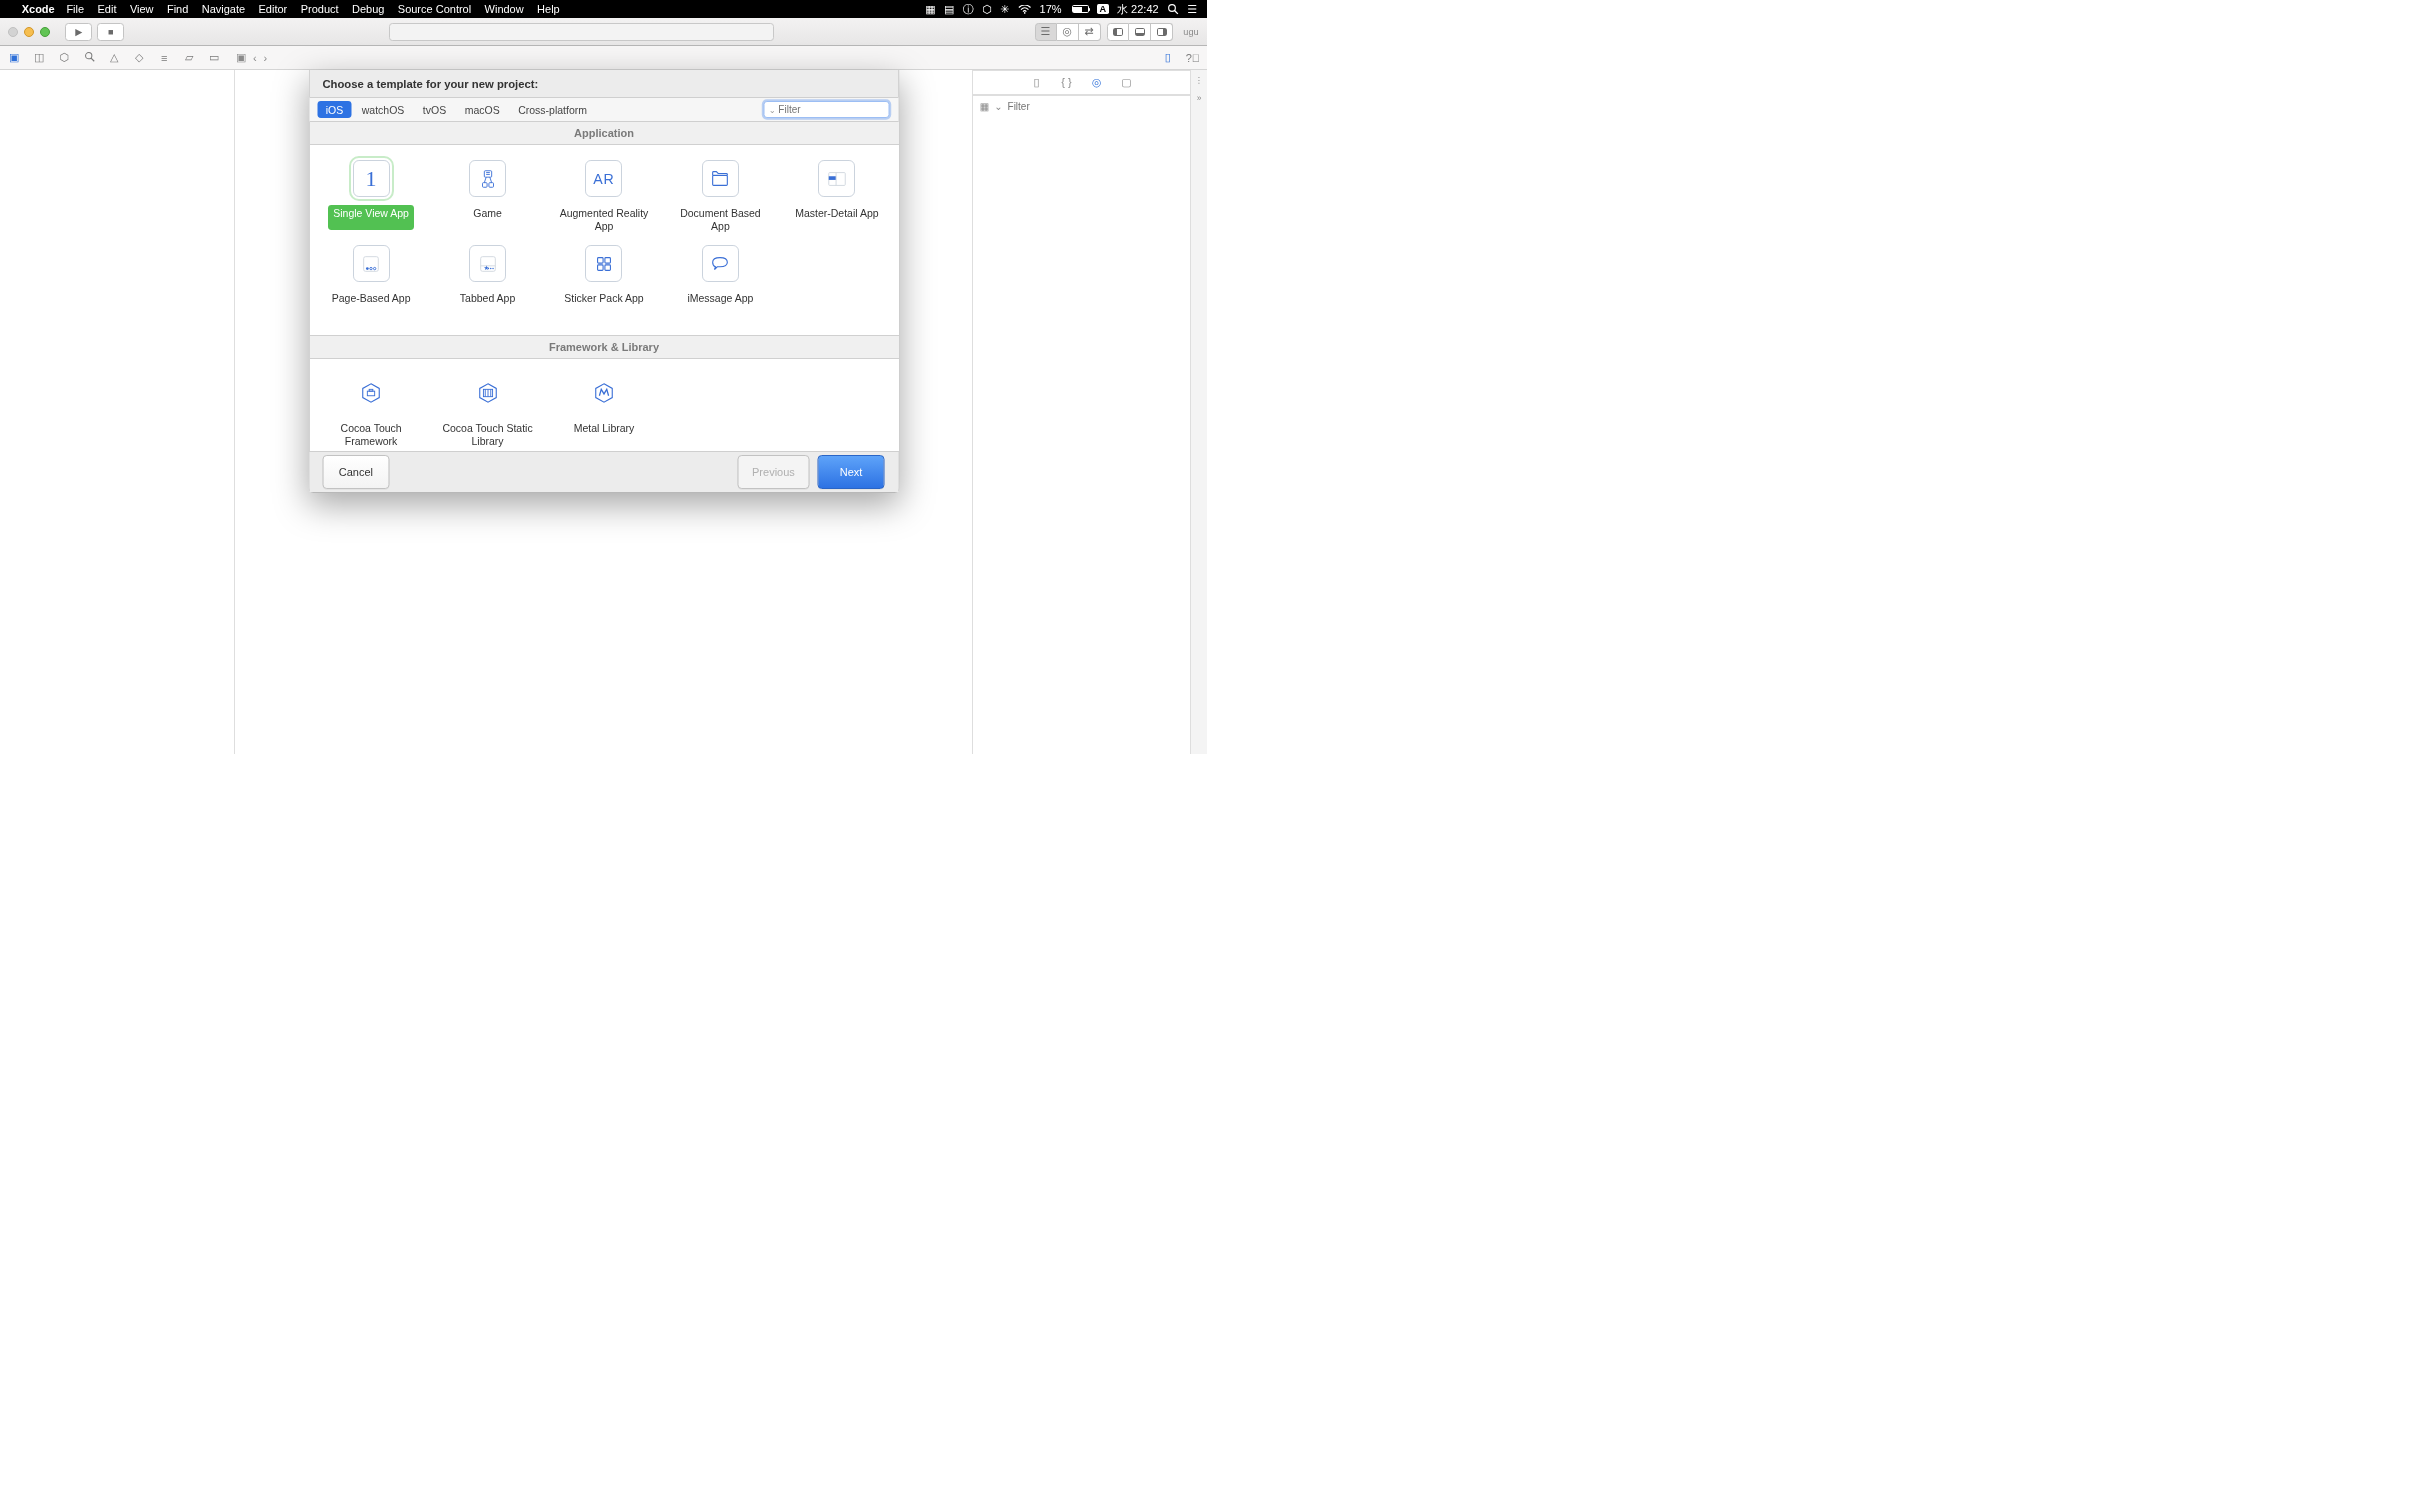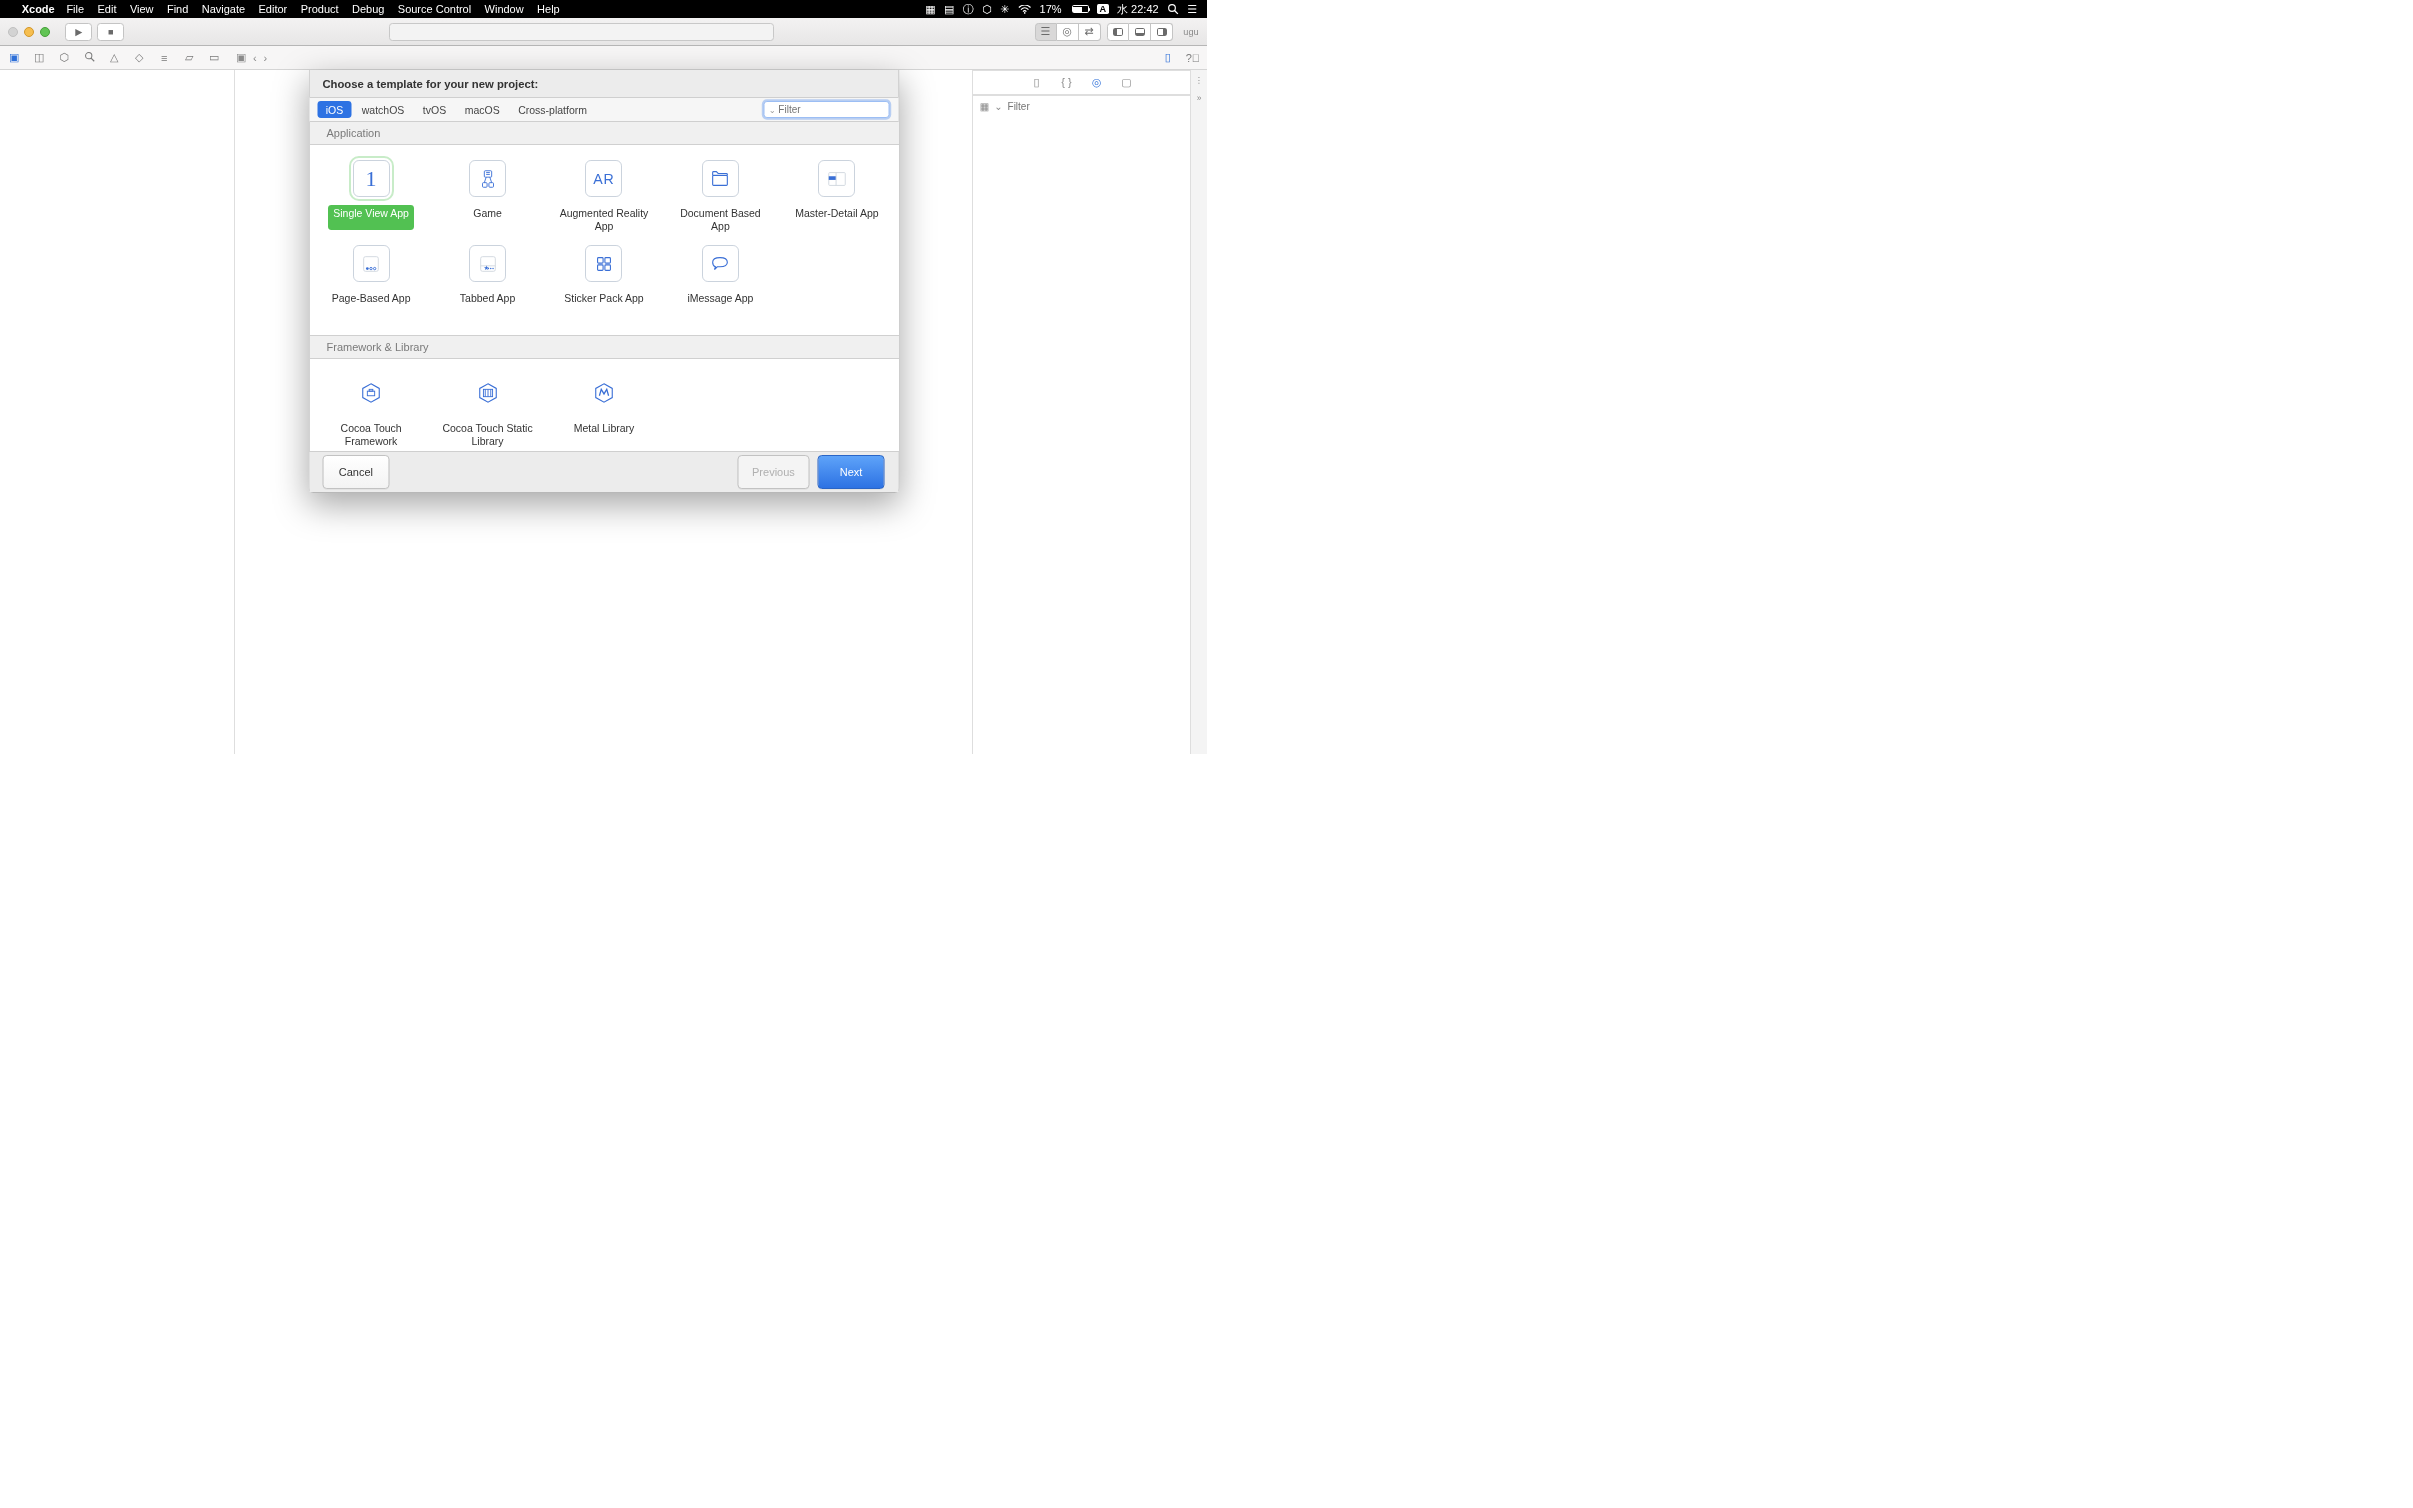--- a/index.html
+++ b/index.html
@@ -63,21 +63,21 @@
 .sheet-title { padding:8.4px 13.4px 6.7px; font-size:11.3px; font-weight:600; color:#333; }
 .sheet-tabs { height:25px; background:#f6f6f6; border-top:0.8px solid #cfcfcf; border-bottom:0.8px solid #cfcfcf; display:flex; align-items:center; padding:0 8.4px; gap:1.7px; }
 .plat-tab { padding:2.5px 8.4px; font-size:10.5px; color:#444; border-radius:3.4px; cursor:default; }
 .plat-tab.sel { background:#2d72e3; color:#fff; }
 .sheet-tabs .grow { flex:1; }
 .filter-box { width:126px; height:17px; border:0.8px solid #9cbef4; border-radius:3.4px; background:#fff; display:flex; align-items:center; padding:0 4.2px; box-shadow:0 0 0 1.7px rgba(68,132,235,.35); }
 .filter-box input { flex:1; border:none; outline:none; font-size:10px; color:#555; background:transparent; }
 .filter-caret { color:#9a9a9a; font-size:8.4px; margin-right:2.5px; }
 
 .sheet-body { flex:1; overflow:auto; background:#fff; border-bottom:0.8px solid #cfcfcf; }
-.section-header { background:#f0f0f0; border-bottom:0.8px solid #d0d0d0; padding:5px 17px; font-weight:400; color:#7a7a7a; font-size:11px; }
+.section-header { background:#f0f0f0; border-bottom:0.8px solid #d0d0d0; padding:5px 17px; font-weight:700; color:#7a7a7a; font-size:11px;text-align:center; }
 .grid { display:grid; grid-template-columns:repeat(5,1fr); padding:10px 3.4px 15px; }
 .tile { display:flex; flex-direction:column; align-items:center; gap:8.4px; padding:5px 3.4px; }
 .tile .ico { width:37px; height:37px; border:0.8px solid #cbd3dd; border-radius:5.9px; background:#fff; display:flex; align-items:center; justify-content:center; color:#3a6fd6; font-size:15px; font-weight:400; }
 .tile .lbl { font-size:10.5px; color:#333; text-align:center; line-height:1.25; min-height:25px; padding:1.7px 5px; border-radius:3.4px; }
 .tile.selected .ico { outline:2.5px solid rgba(96,200,96,.35); outline-offset:2.5px; border-radius:5.9px; }
 .tile.selected .lbl { background:#52c152; color:#fff; }
 .ico svg { width:22px; height:22px; }
 
 .sheet-footer { height:40px; display:flex; align-items:center; padding:0 13.4px; gap:8.4px; background:#ececec; }
 .sheet-footer .grow { flex:1; }

